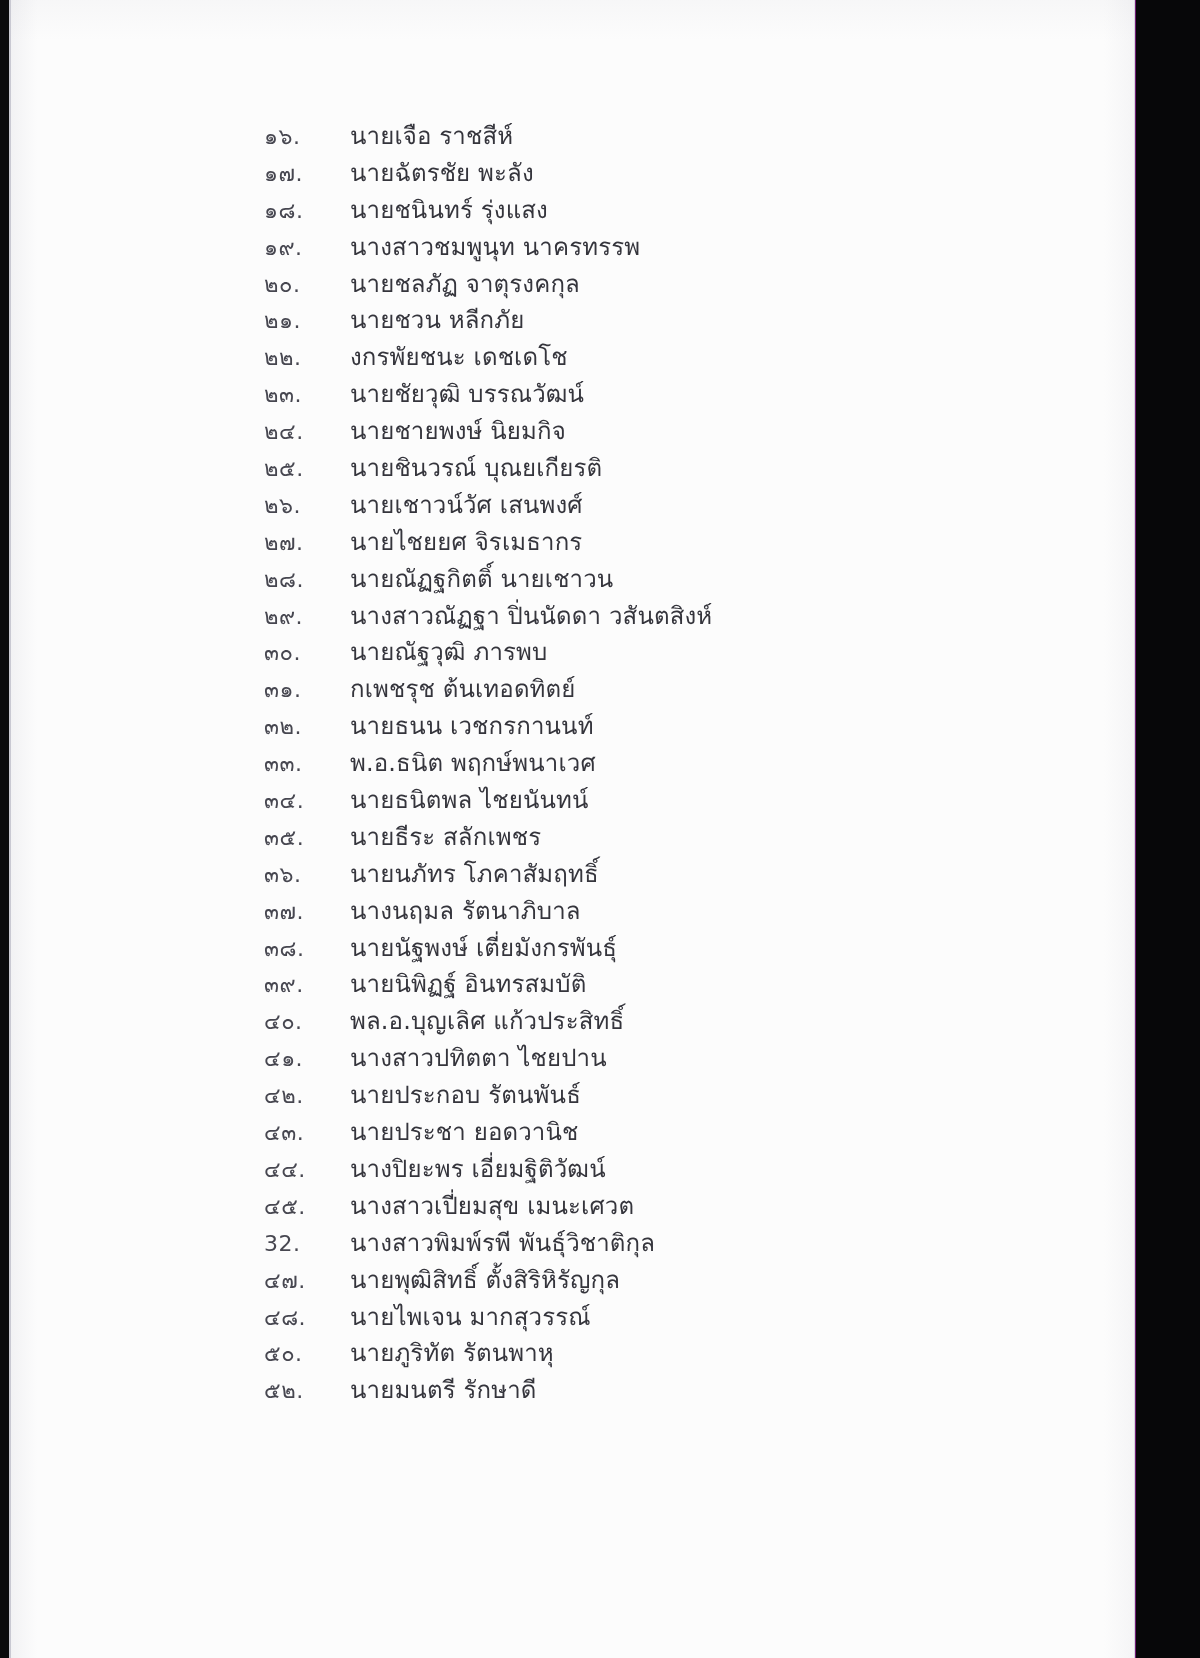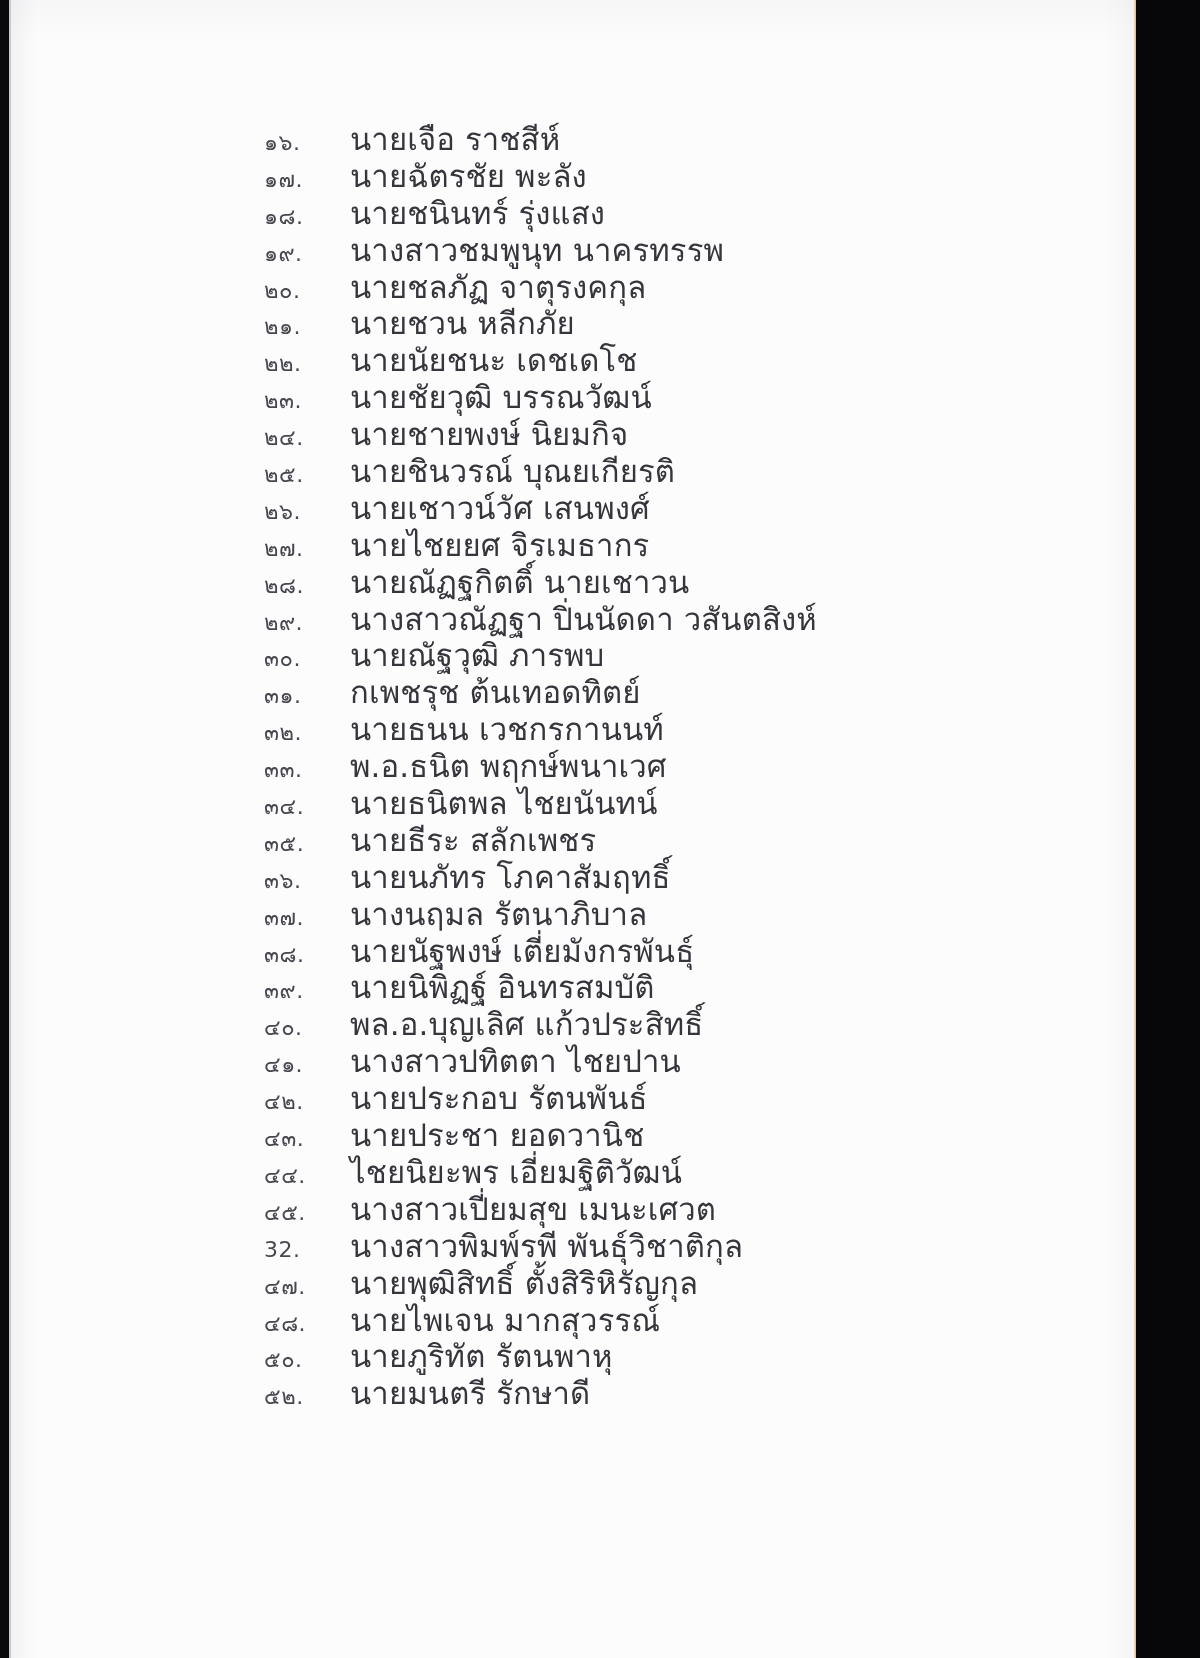--- a/index.html
+++ b/index.html
@@ -14,21 +14,21 @@
     height: 1658px;
     overflow: hidden;
     font-family: "DejaVu Sans", "Liberation Sans", sans-serif;
   }
 
   
   .page-frame {
     position: relative;
     width: 1200px;
     height: 1658px;
-    background: #fdba74;
+    background: #701a75;
   }
 
   .page-sheet {
     position: absolute;
     left: 9px;
     top: 0;
     width: 1126px;
     height: 1658px;
     background: #fcfcfc;
     box-sizing: border-box;
@@ -83,21 +83,21 @@
     flex: 0 0 86px;
     font-size: 22px;
     line-height: 1;
     letter-spacing: 0.5px;
     color: #3a3a44;
     white-space: nowrap;
   }
 
   .row-name {
     flex: 1 1 auto;
-    font-size: 31px;
+    font-size: 24px;
     line-height: 1;
     color: #26262e;
     white-space: nowrap;
     letter-spacing: 0.15px;
   }
 
   
   .row-number,
   .row-name {
     text-rendering: optimizeLegibility;
@@ -133,21 +133,21 @@
         <li class="name-row">
           <span class="row-number">๒๐.</span>
           <span class="row-name">นายชลภัฏ จาตุรงคกุล</span>
         </li>
         <li class="name-row">
           <span class="row-number">๒๑.</span>
           <span class="row-name">นายชวน หลีกภัย</span>
         </li>
         <li class="name-row">
           <span class="row-number">๒๒.</span>
-          <span class="row-name">นายนัยชนะ เดชเดโช</span>
+          <span class="row-name">งกรพัยชนะ เดชเดโช</span>
         </li>
         <li class="name-row">
           <span class="row-number">๒๓.</span>
           <span class="row-name">นายชัยวุฒิ บรรณวัฒน์</span>
         </li>
         <li class="name-row">
           <span class="row-number">๒๔.</span>
           <span class="row-name">นายชายพงษ์ นิยมกิจ</span>
         </li>
         <li class="name-row">
@@ -221,21 +221,21 @@
         <li class="name-row">
           <span class="row-number">๔๒.</span>
           <span class="row-name">นายประกอบ รัตนพันธ์</span>
         </li>
         <li class="name-row">
           <span class="row-number">๔๓.</span>
           <span class="row-name">นายประชา ยอดวานิช</span>
         </li>
         <li class="name-row">
           <span class="row-number">๔๔.</span>
-          <span class="row-name">ไชยนิยะพร เอี่ยมฐิติวัฒน์</span>
+          <span class="row-name">นางปิยะพร เอี่ยมฐิติวัฒน์</span>
         </li>
         <li class="name-row">
           <span class="row-number">๔๕.</span>
           <span class="row-name">นางสาวเปี่ยมสุข เมนะเศวต</span>
         </li>
         <li class="name-row">
           <span class="row-number">32.</span>
           <span class="row-name">นางสาวพิมพ์รพี พันธุ์วิชาติกุล</span>
         </li>
         <li class="name-row">

